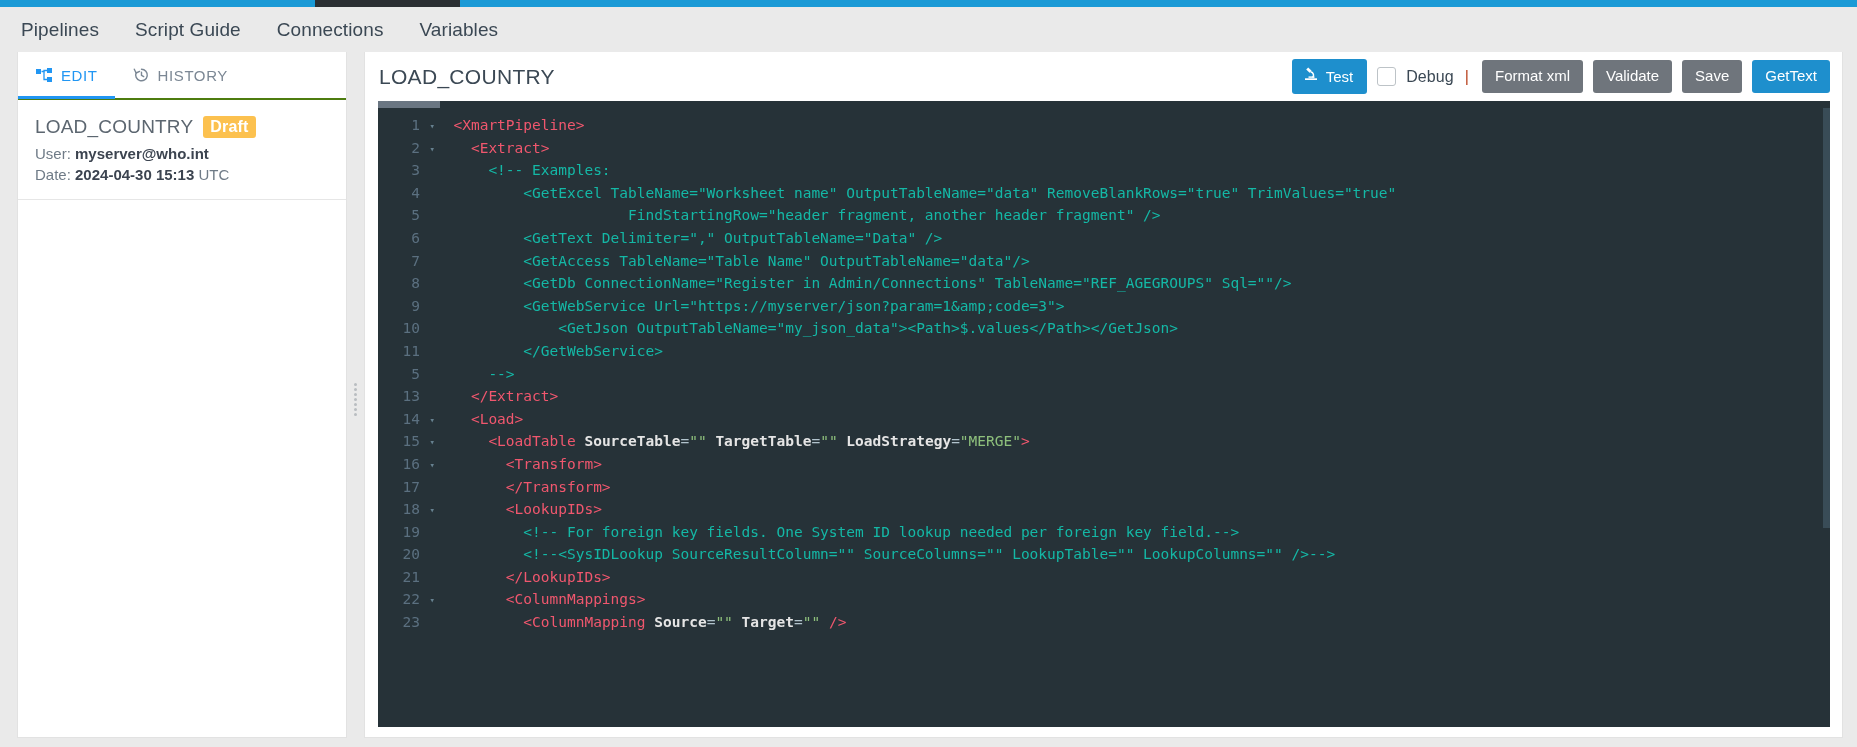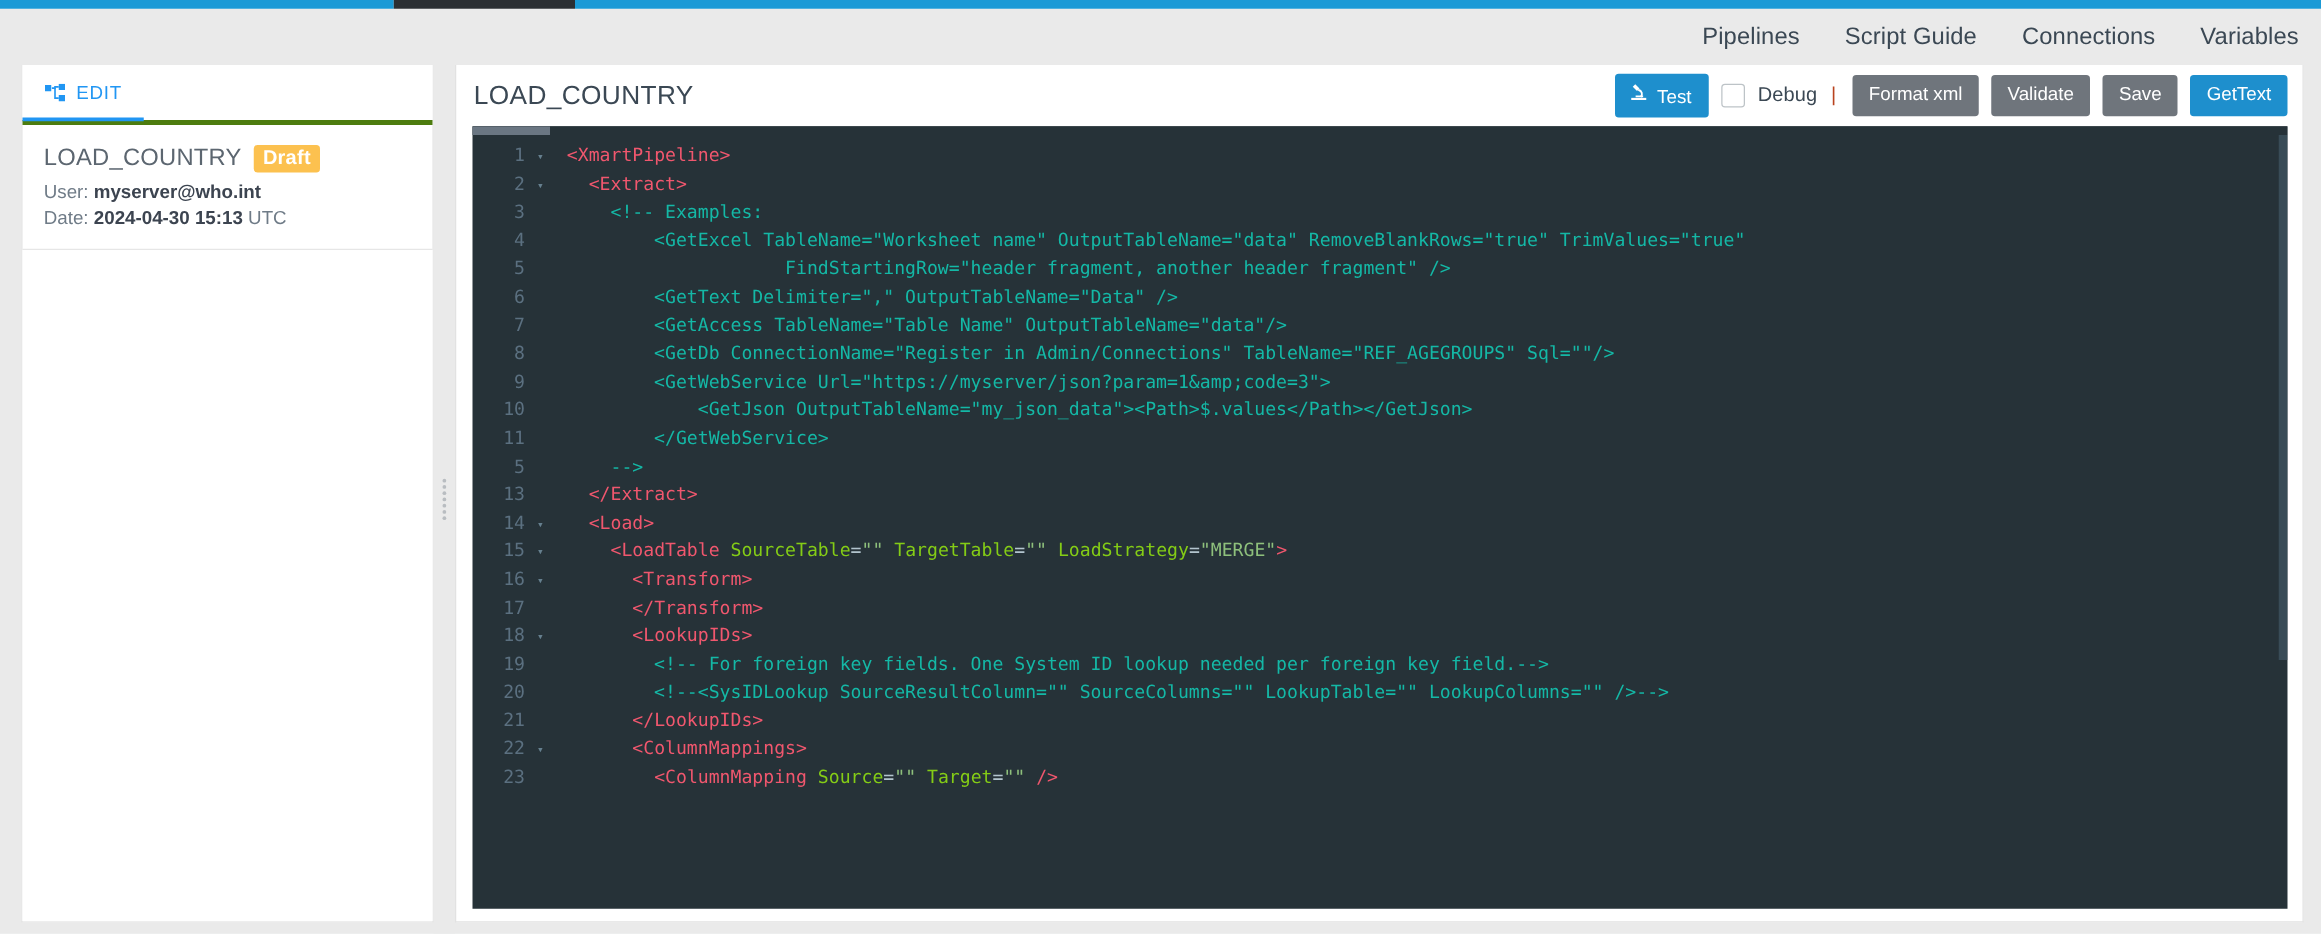--- a/index.html
+++ b/index.html
@@ -16,21 +16,20 @@
   .top-strip .seg-dark { background: #2b2f33; }
 
   
   .global-nav {
     height: 45px;
     background: #eaeaea;
     display: flex;
     align-items: center;
     padding-left: 14px;
     gap: 0px;
-    justify-content: flex-end;
   }
   .global-nav .nav-item {
     font-size: 19px;
     color: #3b4854;
     padding: 4px 18px;
     cursor: pointer;
     white-space: nowrap;
     letter-spacing: 0.1px;
   }
   .global-nav .nav-item:first-child { padding-left: 7px; }
@@ -51,21 +50,21 @@
     background: #ffffff;
     border: 1px solid #e2e2e2;
     border-top: none;
     display: flex;
     flex-direction: column;
   }
   .tabs {
     display: flex;
     height: 48px;
     align-items: stretch;
-    border-bottom: 4px solid #4d7c0f;
+    border-bottom: 2px solid #4d7c0f;
     background: #fff;
   }
   .tab {
     display: flex;
     align-items: center;
     gap: 8px;
     padding: 0 17px 0 18px;
     font-size: 15px;
     letter-spacing: 0.6px;
     color: #7b8794;
@@ -259,21 +258,21 @@
     flex: 1;
     padding-top: 6px;
     padding-left: 12px;
     color: #b2c4cd;
     white-space: pre;
     overflow: hidden;
     min-width: 0;
   }
   .code .line { height: 22.6px; }
   .tg { color: #f0576e; }
-  .at { color: #84cc16; }
+  .at { color: #e5e5e5; font-weight: bold; }
   .st { color: #8ec07c; }
   .cm { color: #14b8a6; }
   .pl { color: #b2c4cd; }
 
   .v-scroll {
     position: absolute;
     right: 0; top: 7px; bottom: 0;
     width: 7px;
     background: transparent;
   }
@@ -310,20 +309,30 @@
         <span>
           <svg width="17" height="15" viewBox="0 0 17 15">
             <rect x="0" y="1" width="5" height="5" fill="#2196f3"></rect>
             <rect x="11" y="0" width="5" height="5" fill="#2196f3"></rect>
             <rect x="11" y="9" width="5" height="5" fill="#2196f3"></rect>
             <path d="M5.5 3.5 H8 V2.5 H11" stroke="#2196f3" stroke-width="1.3" fill="none"></path>
             <path d="M8 3.5 V11.5 H11" stroke="#2196f3" stroke-width="1.3" fill="none"></path>
           </svg>
         </span>
         <span>EDIT</span>
+      </div>
+      <div class="tab">
+        <span>
+          <svg width="17" height="16" viewBox="0 0 17 16">
+            <path d="M8.5 2.2 A5.8 5.8 0 1 1 3.2 5.6" stroke="#7b8794" stroke-width="1.4" fill="none" stroke-linecap="round"></path>
+            <path d="M1.3 2.2 L3.1 6.0 L6.6 4.4" stroke="#7b8794" stroke-width="1.4" fill="none" stroke-linejoin="round" stroke-linecap="round"></path>
+            <path d="M8.5 5.2 V8.3 L10.7 9.6" stroke="#7b8794" stroke-width="1.4" fill="none" stroke-linecap="round"></path>
+          </svg>
+        </span>
+        <span>HISTORY</span>
       </div>
     </div>
 
     <div class="meta">
       <div class="meta-title-row">
         <span class="meta-title">LOAD_COUNTRY</span>
         <span class="badge">Draft</span>
       </div>
       <div class="meta-line">
         <span class="lbl">User:</span>

